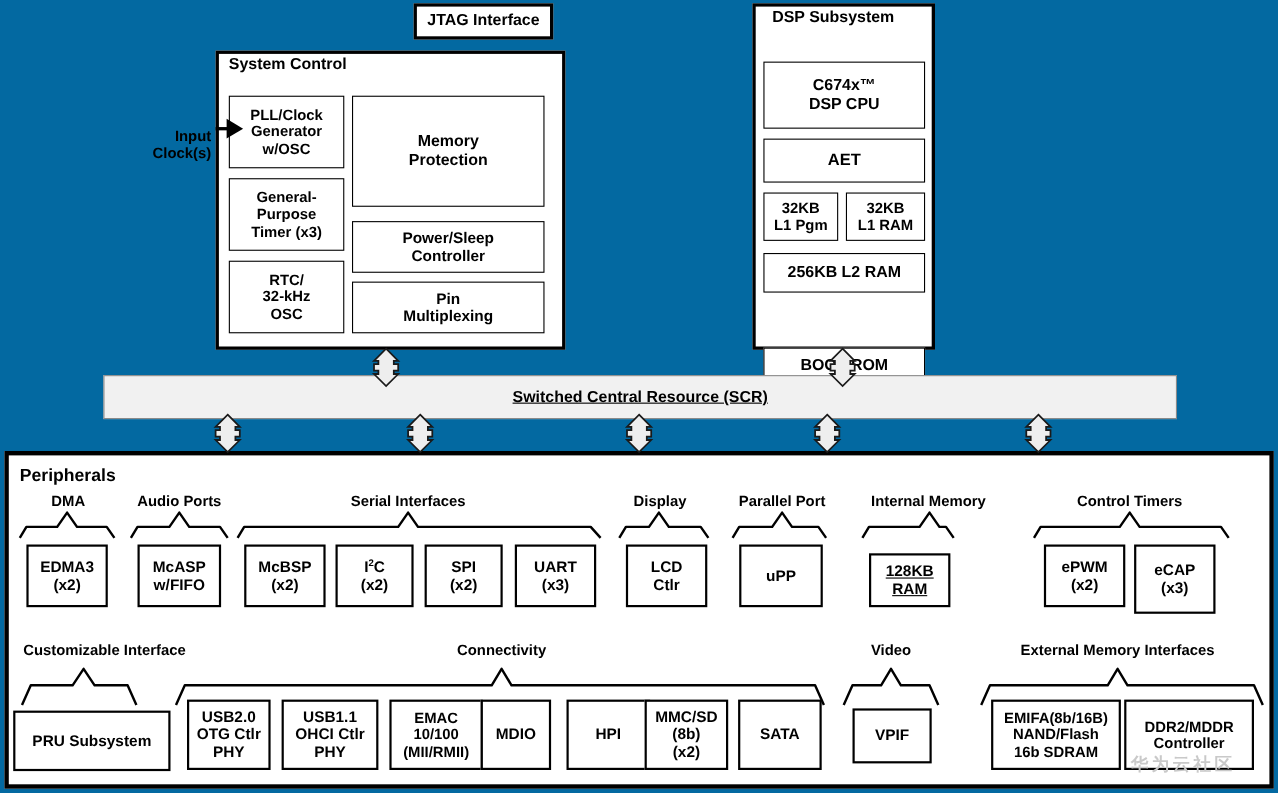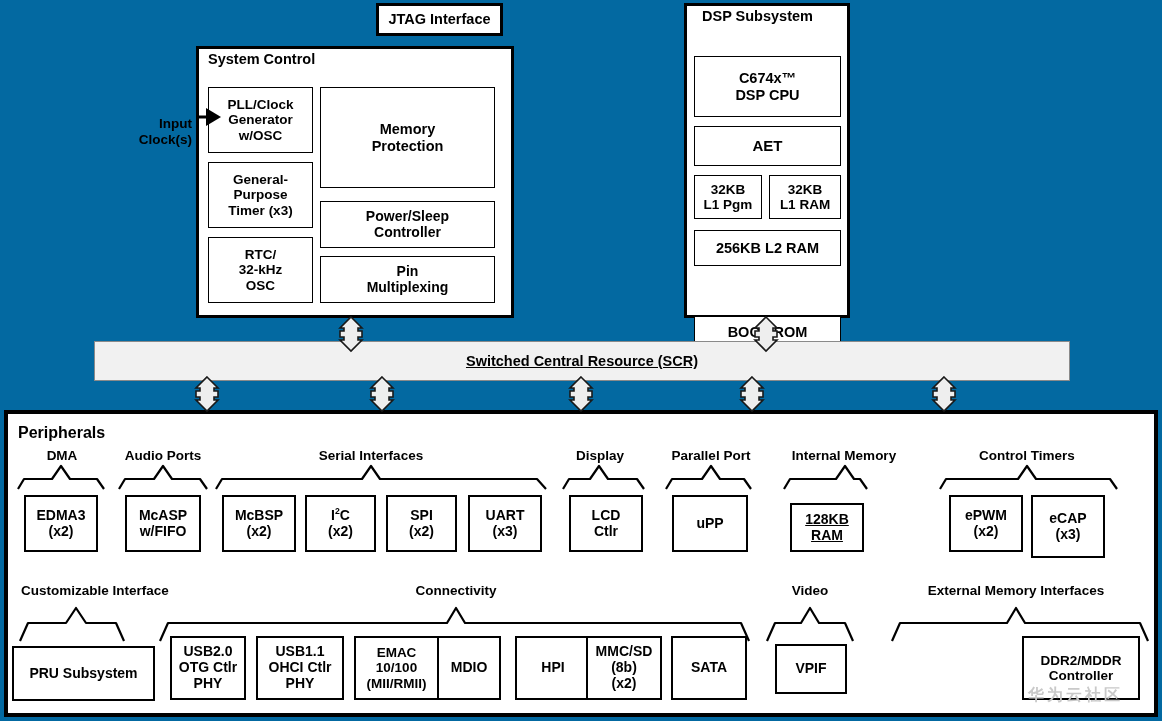--- a/index.html
+++ b/index.html
@@ -270,20 +270,27 @@
   </div>
 
   <div class="blk thin" style="left:671px;top:636px;width:76px;height:64px;font-size:14px;">
     <span>SATA</span>
   </div>
 
   <div class="blk thin" style="left:775px;top:644px;width:72px;height:50px;font-size:14px;">
     <span>VPIF</span>
   </div>
 
+  <div class="blk thin" style="left:901px;top:636px;width:118px;height:64px;font-size:13.5px;">
+    <span>
+      <span>EMIFA(8b/16B)</span><br>
+      <span>NAND/Flash</span><br>
+      <span>16b SDRAM</span>
+    </span>
+  </div>
 
   <div class="blk thin" style="left:1022px;top:636px;width:118px;height:64px;font-size:13.5px;">
     <span>
       <span>DDR2/MDDR</span><br>
       <span>Controller</span>
     </span>
   </div>
 
   <div class="watermark" style="left:1028px;top:685px;font-size:16px;">华为云社区</div>
 

